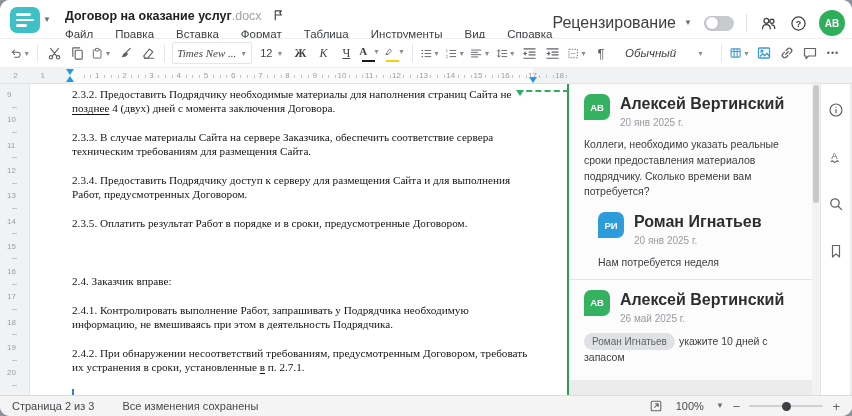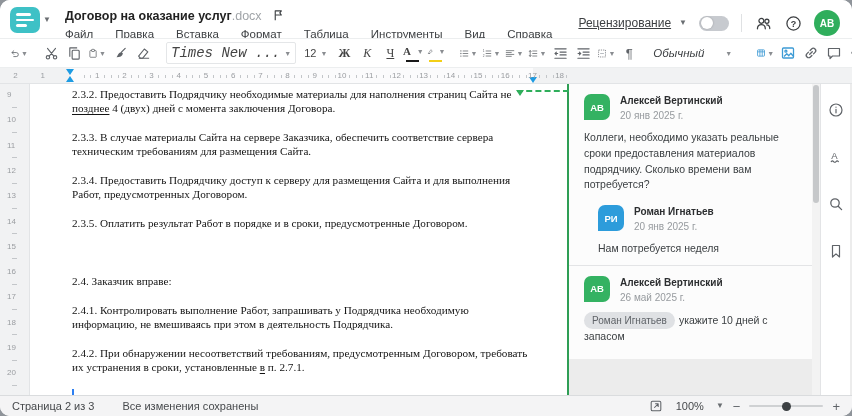--- a/index.html
+++ b/index.html
@@ -13,36 +13,36 @@
   .logo i { display:block; height:2.4px; background:#fff; border-radius:2px; }
   .logo i:nth-child(1){ width:15px; } .logo i:nth-child(2){ width:18px; } .logo i:nth-child(3){ width:11px; }
   .caret { font-size:8px; color:#6a6e72; margin-left:3px; line-height:1; }
   .title-block { margin-left:14px; }
   .title-row { display:flex; align-items:center; gap:10px; }
   .doc-title { font-size:12.5px; font-weight:bold; color:#222; }
   .doc-ext { font-size:12.5px; color:#a0a4a8; }
   .menu-row { display:flex; gap:22px; margin-top:4px; }
   .menu-item { font-size:11.5px; color:#3d4043; cursor:pointer; }
   .header-right { margin-left:auto; display:flex; align-items:center; gap:12px; margin-top:4px; }
-  .review-label { font-size:12px; color:#3d4043;text-decoration:underline; }
+  .review-label { font-size:16px; color:#3d4043; }
   .toggle { width:30px; height:15px; background:#c7cacf; border-radius:8px; position:relative; cursor:pointer; }
   .toggle .knob { position:absolute; left:2px; top:1.5px; width:12px; height:12px; background:#fff; border-radius:50%; box-shadow:0 0 2px rgba(0,0,0,.25); }
   .vdiv { width:1px; height:18px; background:#dfe1e3; }
   .avatar-top { width:26px; height:26px; border-radius:50%; background:#2fae5c; color:#fff; font-size:10px; font-weight:bold; display:flex; align-items:center; justify-content:center; cursor:pointer; }
   .hicon { display:flex; align-items:center; justify-content:center; cursor:pointer; }
 
   
   .toolbar { height:30px; display:flex; align-items:center; padding:0 8px; gap:1px; border-top:1px solid #eceeef; border-bottom:1px solid #eceeef; background:#fff; flex-shrink:0; }
   .tb { height:24px; min-width:22px; display:flex; align-items:center; justify-content:center; border-radius:3px; cursor:pointer; color:#5f6368; padding:0 2px; position:relative; }
   .tb svg { display:block; }
   .tb-caret { font-size:7px; color:#8a8d91; margin-left:1px; }
   .tb-sep { width:1px; height:18px; background:#e4e6e8; margin:0 4px; }
   .tb-txt { font-size:12px; font-weight:bold; color:#444; font-family:"Liberation Serif", serif; }
   .fontbox { display:flex; align-items:center; gap:3px; padding:0 4px; height:22px; border:1px solid #e4e6e8; border-radius:2px; cursor:pointer; margin:0 2px; }
-  .fontbox .fname { font-size:14px; color:#444; font-style:italic; font-family:Liberation Mono, monospace; white-space:nowrap; }
+  .fontbox .fname { font-size:11px; color:#444; font-style:italic; font-family:Liberation Serif, serif; white-space:nowrap; }
   .sizebox { display:flex; align-items:center; gap:3px; padding:0 5px; height:22px; cursor:pointer; }
   .sizebox .fsize { font-size:11px; color:#444; }
   .colorbar { position:absolute; left:4px; bottom:3px; width:13px; height:2.5px; background:#1a1a1a; }
   .colorbar.yellow { background:#f3cf17; }
   .stylebox { display:flex; align-items:center; gap:20px; padding:0 8px; height:24px; cursor:pointer; margin:0 4px;font-style:italic; }
   .stylebox .sname { font-size:11.5px; color:#3d4043; }
 
   
   .h-ruler { height:16px; position:relative; background:#f1f2f3; border-bottom:1px solid #e2e4e6; flex-shrink:0; overflow:hidden; }
   .h-ruler .active-zone { position:absolute; left:70px; top:0; width:463px; height:100%; background:#fbfbfc; }
@@ -67,21 +67,21 @@
   .anchor-line { position:absolute; top:6px; left:487px; width:52px; border-top:2px dashed #2fae5b; }
   .anchor-line .tri { position:absolute; left:-1px; top:-2px; width:0; height:0; border-left:4px solid transparent; border-right:4px solid transparent; border-top:6px solid #2fae5b; }
 
   
   .comments { width:245px; background:#ececec; border-left:2px solid #2f9e55; flex-shrink:0; overflow:hidden; }
   .comments-card { background:#fcfcfc; padding-bottom:6px; }
   .thread { padding:10px 12px 8px 15px; cursor:pointer; }
   .thread + .thread { border-top:1px solid #e3e4e6; }
   .c-head { display:flex; gap:10px; }
   .c-avatar { width:26px; height:26px; border-radius:7px 7px 7px 0; color:#fff; font-size:9.5px; font-weight:bold; display:flex; align-items:center; justify-content:center; flex-shrink:0; }
-  .c-name { font-size:10px; font-weight:bold; color:#2c2e30; padding-top:1px; }
+  .c-name { font-size:16px; font-weight:bold; color:#2c2e30; padding-top:1px; }
   .c-date { font-size:10px; color:#969a9e; margin-top:4px; }
   .c-body { font-size:10.5px; color:#3c4043; line-height:1.5; margin-top:9px; }
   .c-reply { margin-left:14px; margin-top:12px; }
   .mention-chip { display:inline-block; background:#dfe1e4; color:#5f6368; font-size:10px; border-radius:9px; padding:1px 8px; margin-right:4px; }
 
   
   .scrollbar { width:8px; background:#f3f3f3; position:relative; flex-shrink:0; }
   .scroll-thumb { position:absolute; top:1px; left:1px; width:6px; height:118px; background:#c6c8ca; border-radius:3px; cursor:grab; }
   .side-icons { width:30px; background:#fff; border-left:1px solid #e3e4e6; display:flex; flex-direction:column; align-items:center; padding-top:14px; gap:23px; flex-shrink:0; }
   .side-icons .tb { color:#5f6368; }

